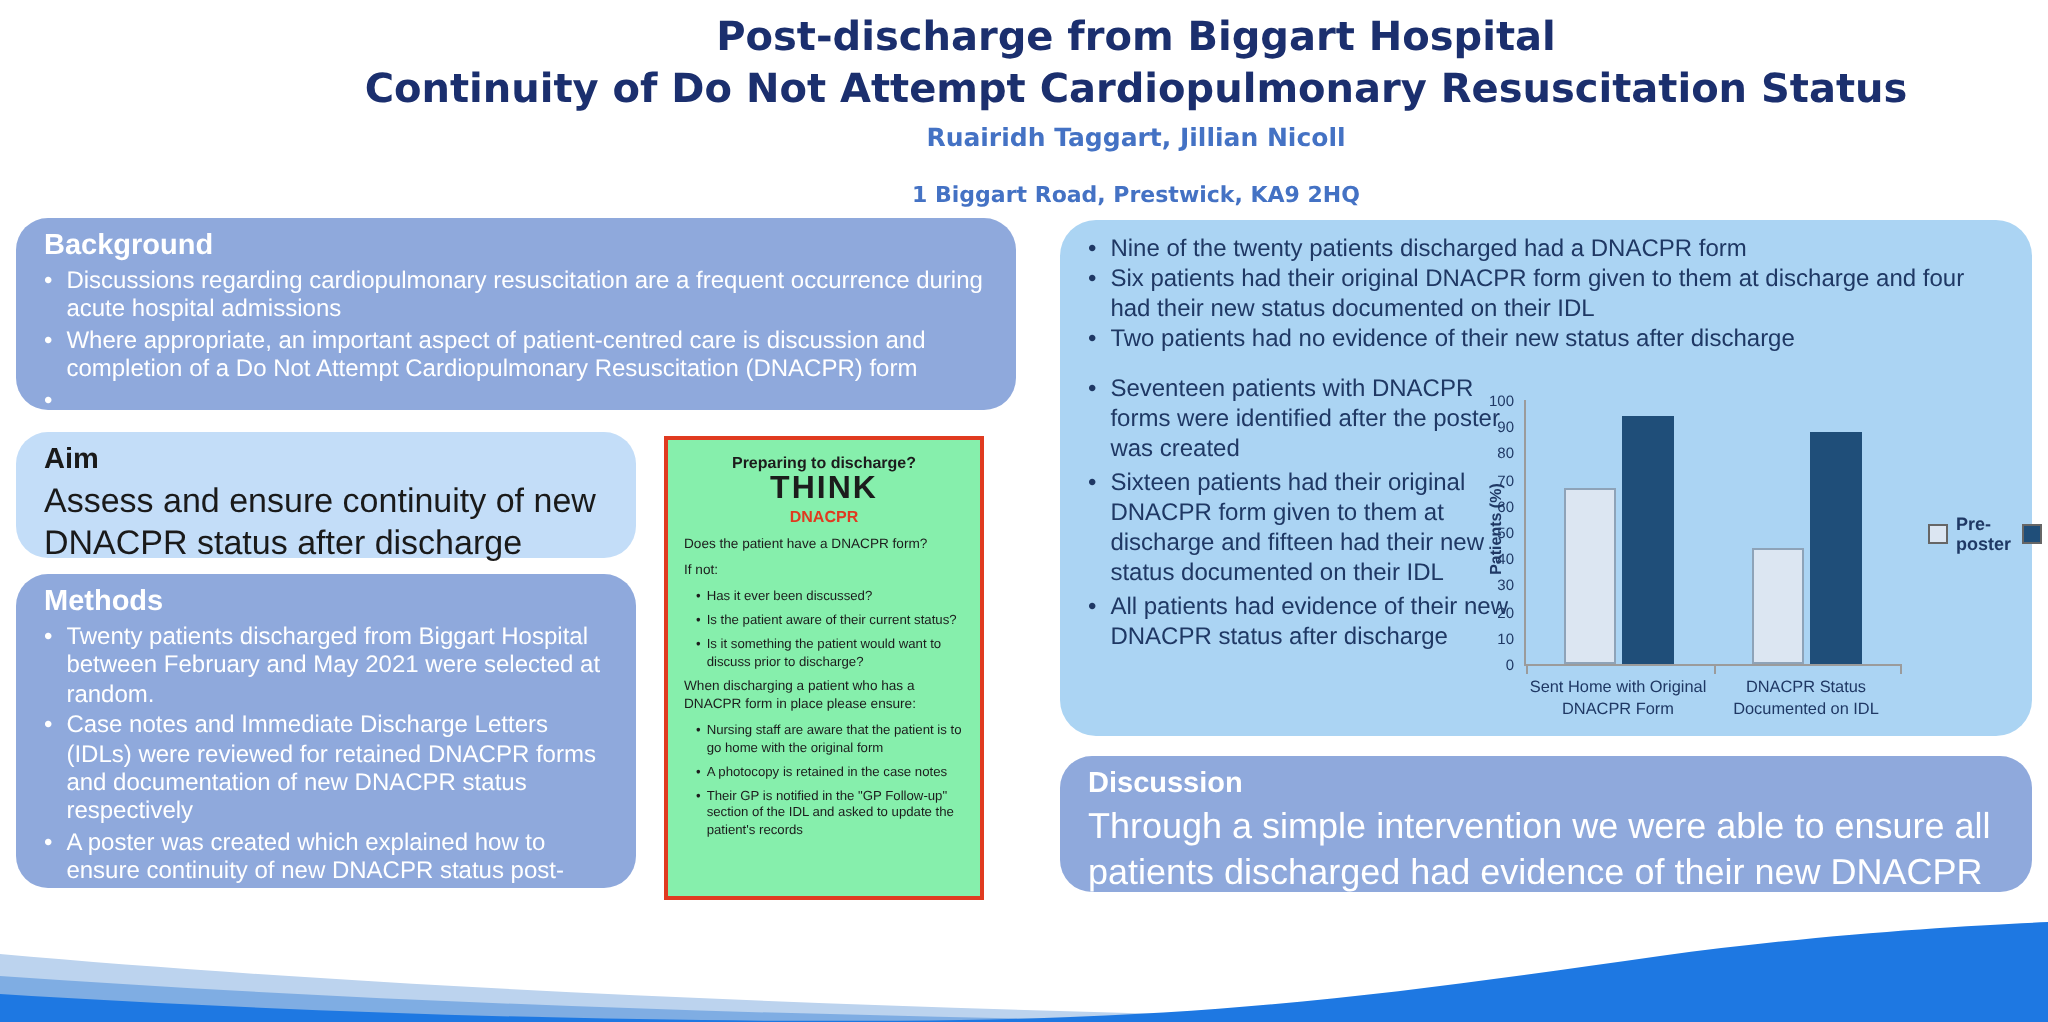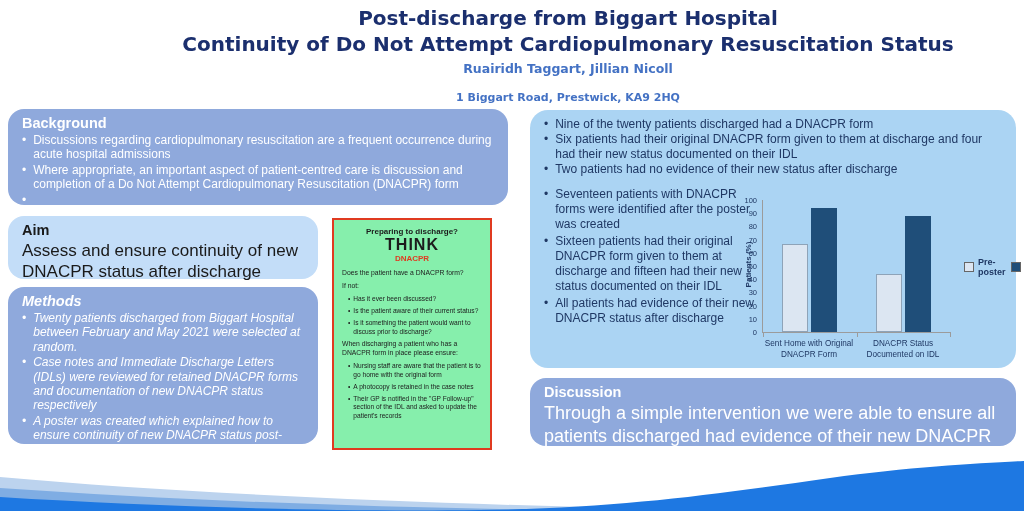--- a/index.html
+++ b/index.html
@@ -20,21 +20,21 @@
   
   .box{position:absolute;border-radius:16px;padding:6px 14px;box-sizing:border-box;}
   .box h2{margin:0 0 2px 0;font-size:14.5px;font-weight:bold;}
   .mid{background:var(--midblue);color:#ffffff;}
   .aim{background:var(--aimblue);color:#1a1a1a;}
   .light{background:var(--lightblue);color:var(--navytext);}
 
   #background-box{left:8px;top:109px;width:500px;height:96px;}
   #aim-box{left:8px;top:216px;width:310px;height:63px;}
   #aim-box .aim-text{font-size:17px;line-height:1.25;}
-  #methods-box{left:8px;top:287px;width:310px;height:157px;font-style:italic;}
+  #methods-box{left:8px;top:287px;width:310px;height:157px;}
   #results-box{left:530px;top:110px;width:486px;height:258px;border-radius:18px;}
   #discussion-box{left:530px;top:378px;width:486px;height:68px;}
   #discussion-box .disc-text{font-size:18px;line-height:1.25;}
 
   .bullet{display:flex;gap:7px;font-size:12px;line-height:1.2;margin:1px 0;}
   .bullet .marker{flex:0 0 auto;}
   .side-bullets{width:224px;margin-top:10px;}
   .side-bullets .bullet{margin:2px 0;line-height:1.25;}
 
   

